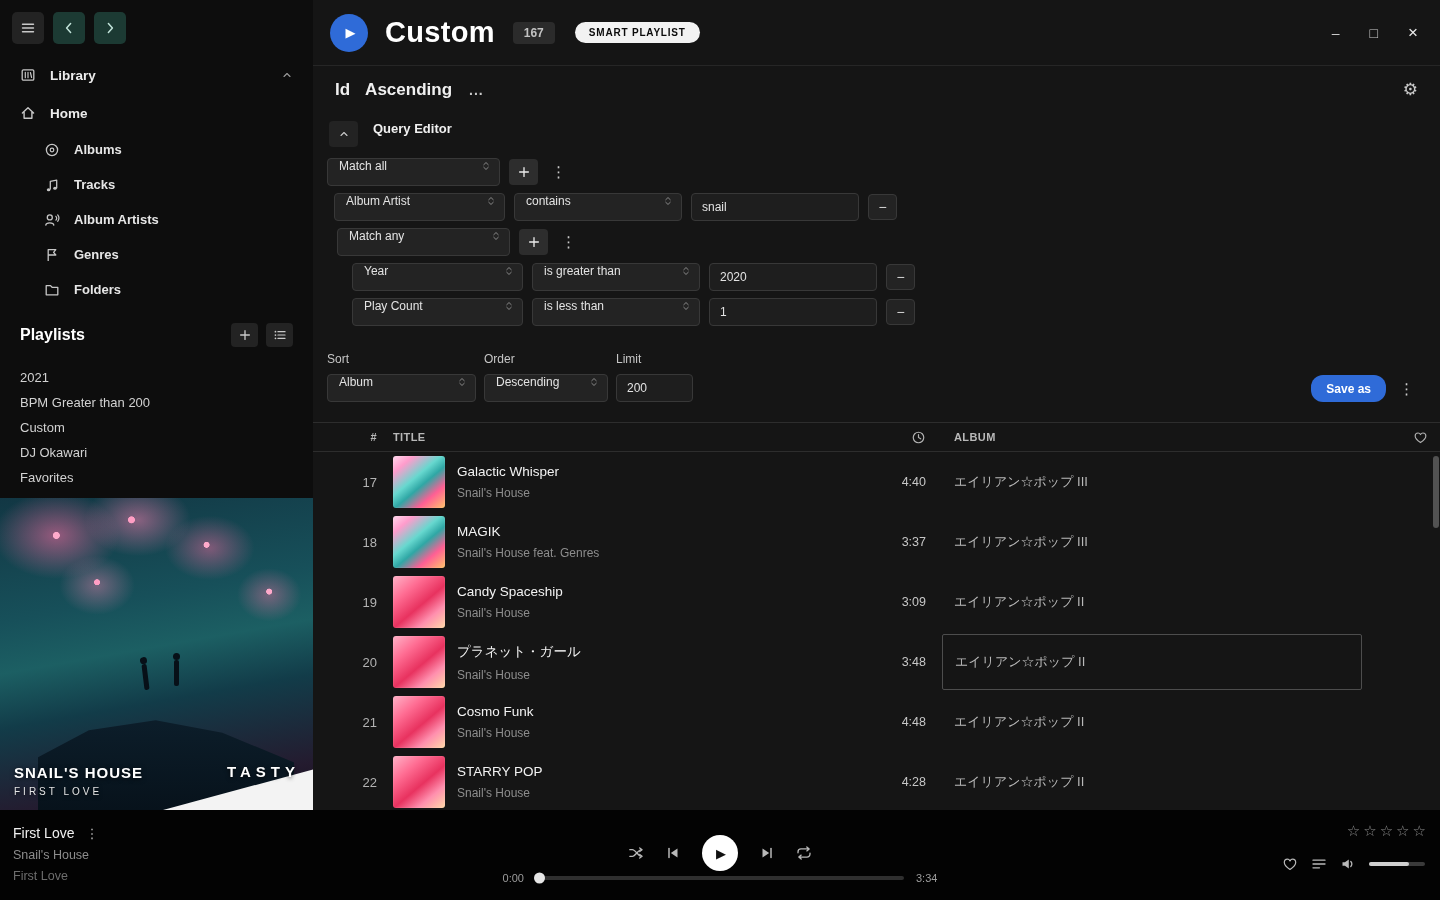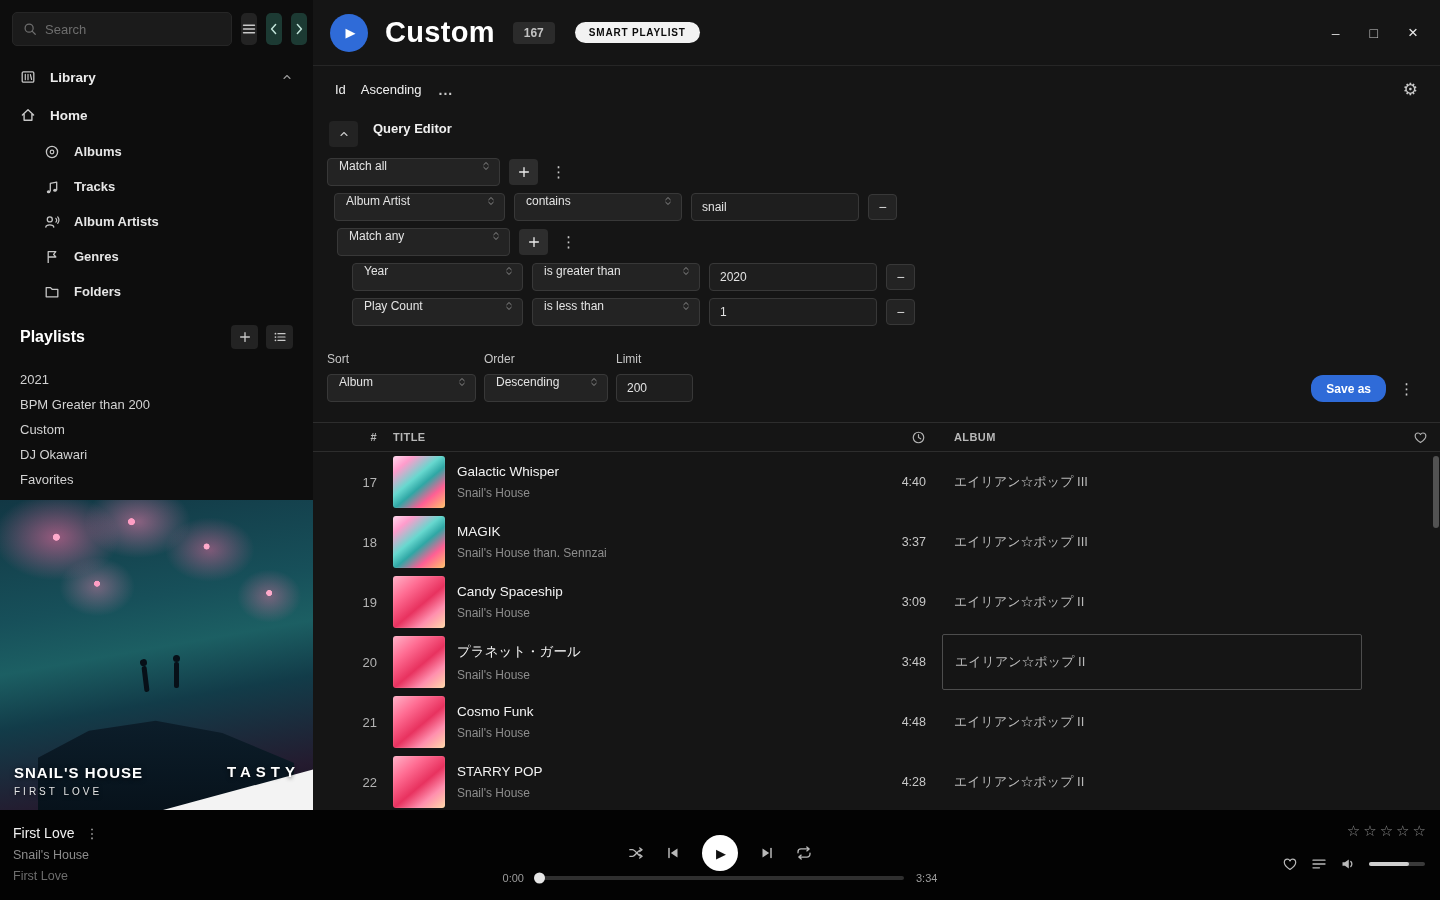--- a/index.html
+++ b/index.html
@@ -57,21 +57,21 @@
 .main{flex:1;background:#151515;display:flex;flex-direction:column;overflow:hidden;min-width:0}
 .page-header{height:66px;display:flex;align-items:center;padding:0 22px 0 17px;border-bottom:1px solid #262626;flex:none}
 .play-fab{width:38px;height:38px;border-radius:50%;background:#2f6bd8;border:none;color:#fff;font-size:13px;display:flex;align-items:center;justify-content:center;cursor:pointer;padding-left:3px;flex:none}
 .h-title{font-size:29px;font-weight:800;color:#fff;margin-left:17px;letter-spacing:.3px}
 .count-badge{margin-left:18px;background:#2b2b2b;color:#c3c3c3;font-size:12px;font-weight:600;border-radius:4px;padding:4px 11px}
 .type-badge{margin-left:20px;background:#f2f2f2;color:#0a0a0a;font-size:10px;font-weight:800;letter-spacing:.8px;border-radius:11px;padding:5px 14px}
 .win-controls{margin-left:auto;display:flex;align-items:center;gap:30px}
 .wc{cursor:pointer;background:none;border:none;color:#c9c9c9;font-size:14px;line-height:1}
 .wc.close{color:#ececec;font-size:17px}
 .sort-row{height:47px;display:flex;align-items:center;padding:0 22px;gap:15px;flex:none}
-.sort-field,.sort-dir{font-size:13px;font-weight:400;color:#f0f0f0;cursor:pointer;background:none;border:none}
+.sort-field,.sort-dir{font-size:17px;font-weight:700;color:#f0f0f0;cursor:pointer;background:none;border:none}
 .sort-more{color:#c9c9c9;font-size:14px;font-weight:700;letter-spacing:1px;cursor:pointer;background:none;border:none;margin-left:2px}
 .sort-gear{margin-left:auto;color:#c9c9c9;font-size:17px;cursor:pointer;background:none;border:none}
 
 
 .qe{padding:4px 22px 0 14px;flex:none}
 .qe-head{display:flex;align-items:flex-start;gap:15px;margin:4px 0 11px;padding-left:2px}
 .qe-collapse{width:29px;height:26px;border-radius:4px;background:#232323;border:none;color:#c9c9c9;display:flex;align-items:center;justify-content:center;cursor:pointer}
 .qe-title{font-size:13px;font-weight:700;color:#f0f0f0}
 .qe-row{display:flex;align-items:center;gap:9px;margin-bottom:7px}
 .qe-row.indent1{margin-left:7px}
@@ -228,26 +228,20 @@
         <path d="M2 4.2 h12 M2 8 h12 M2 11.8 h6.5" fill="none" stroke="currentColor" stroke-width="1.3" stroke-linecap="round"></path>
       </symbol>
 </defs>
 </svg>
 
 <div class="screen">
   <div class="content">
 
     <aside class="sidebar">
       <div class="sb-top">
-        <div class="searchbox">
-          <svg class="ic ic14">
-              <use href="#i-search"></use>
-            </svg>
-          <input type="text" placeholder="Search" style="">
-        </div>
         <button class="sq-btn">
             <svg class="ic">
               <use href="#i-menu"></use>
             </svg>
           </button>
         <button class="sq-btn teal">
             <svg class="ic">
               <use href="#i-chev-left"></use>
             </svg>
           </button>
@@ -515,21 +509,21 @@
             <div class="t-dur">4:40</div>
             <div class="t-album">エイリアン☆ポップ III</div>
             <div></div>
           </div>
           <div class="trow">
             <div class="t-index">18</div>
             <div class="t-main">
                 <div class="thumb art-a"></div>
               <div class="t-text">
                   <div class="t-title">MAGIK</div>
-              <div class="t-artist">Snail's House than. Sennzai</div>
+              <div class="t-artist">Snail's House feat. Genres</div>
                 </div>
               </div>
             <div class="t-dur">3:37</div>
             <div class="t-album">エイリアン☆ポップ III</div>
             <div></div>
           </div>
           <div class="trow">
             <div class="t-index">19</div>
             <div class="t-main">
                 <div class="thumb art-b"></div>

